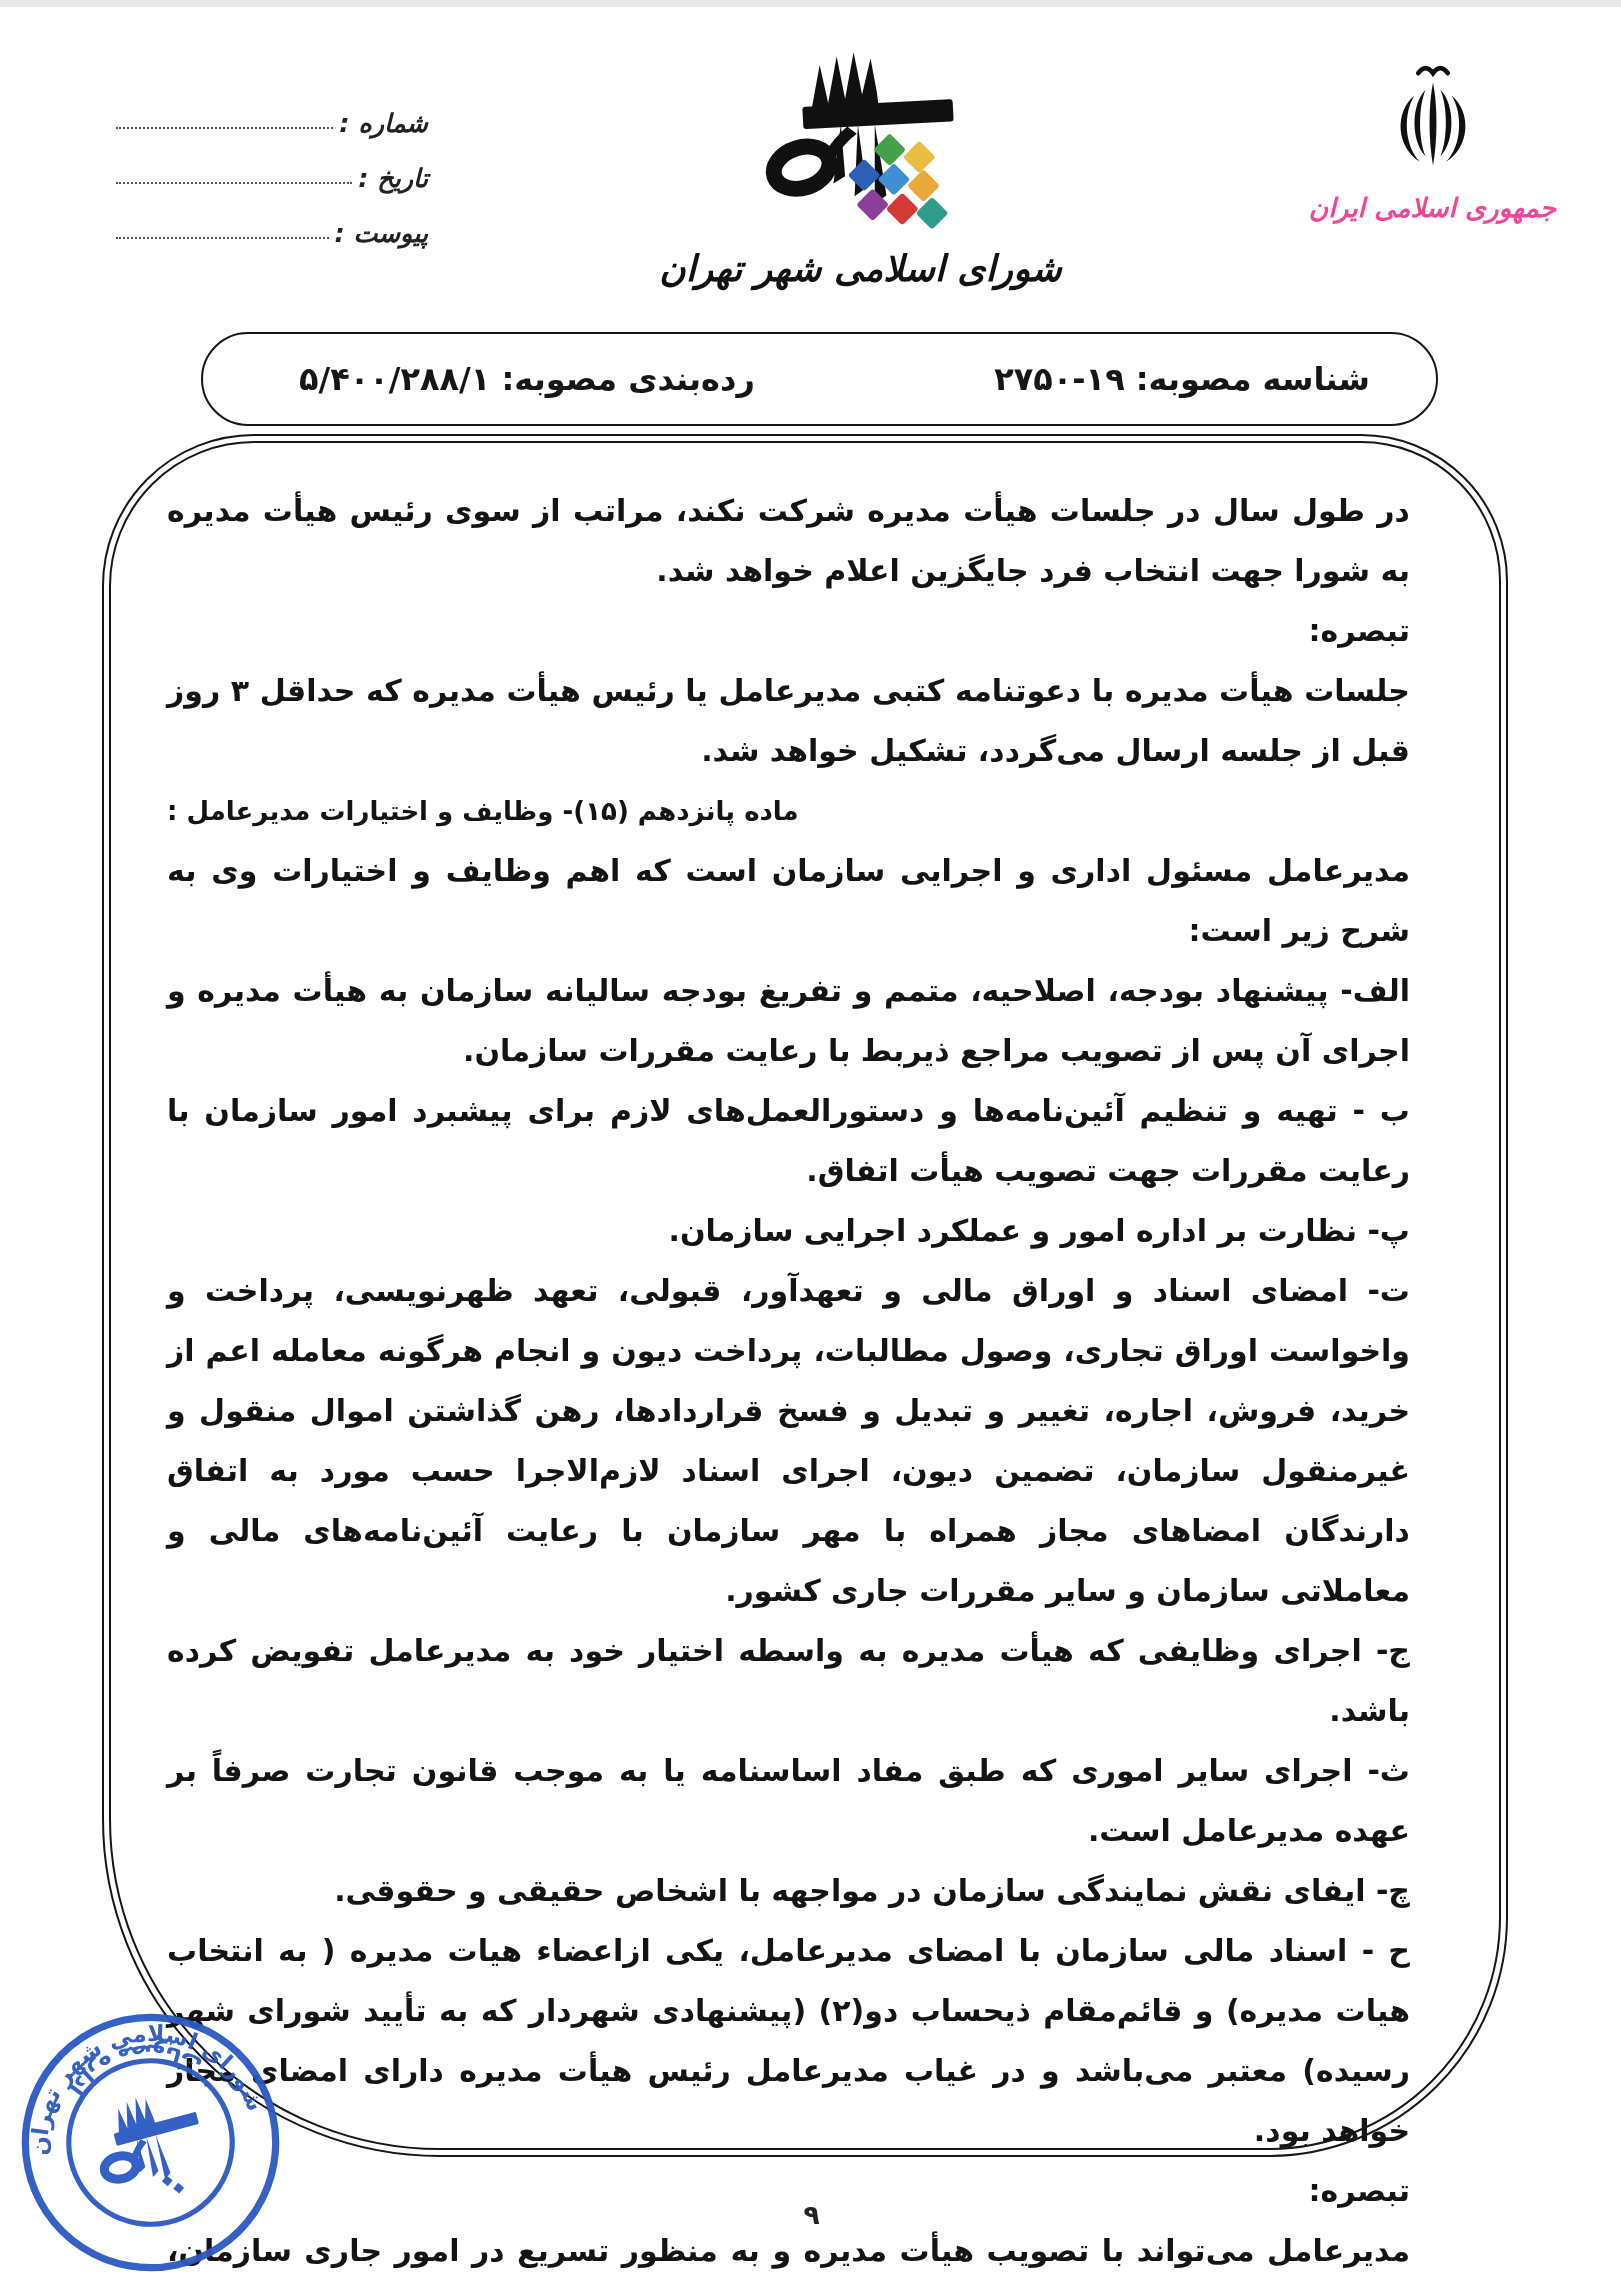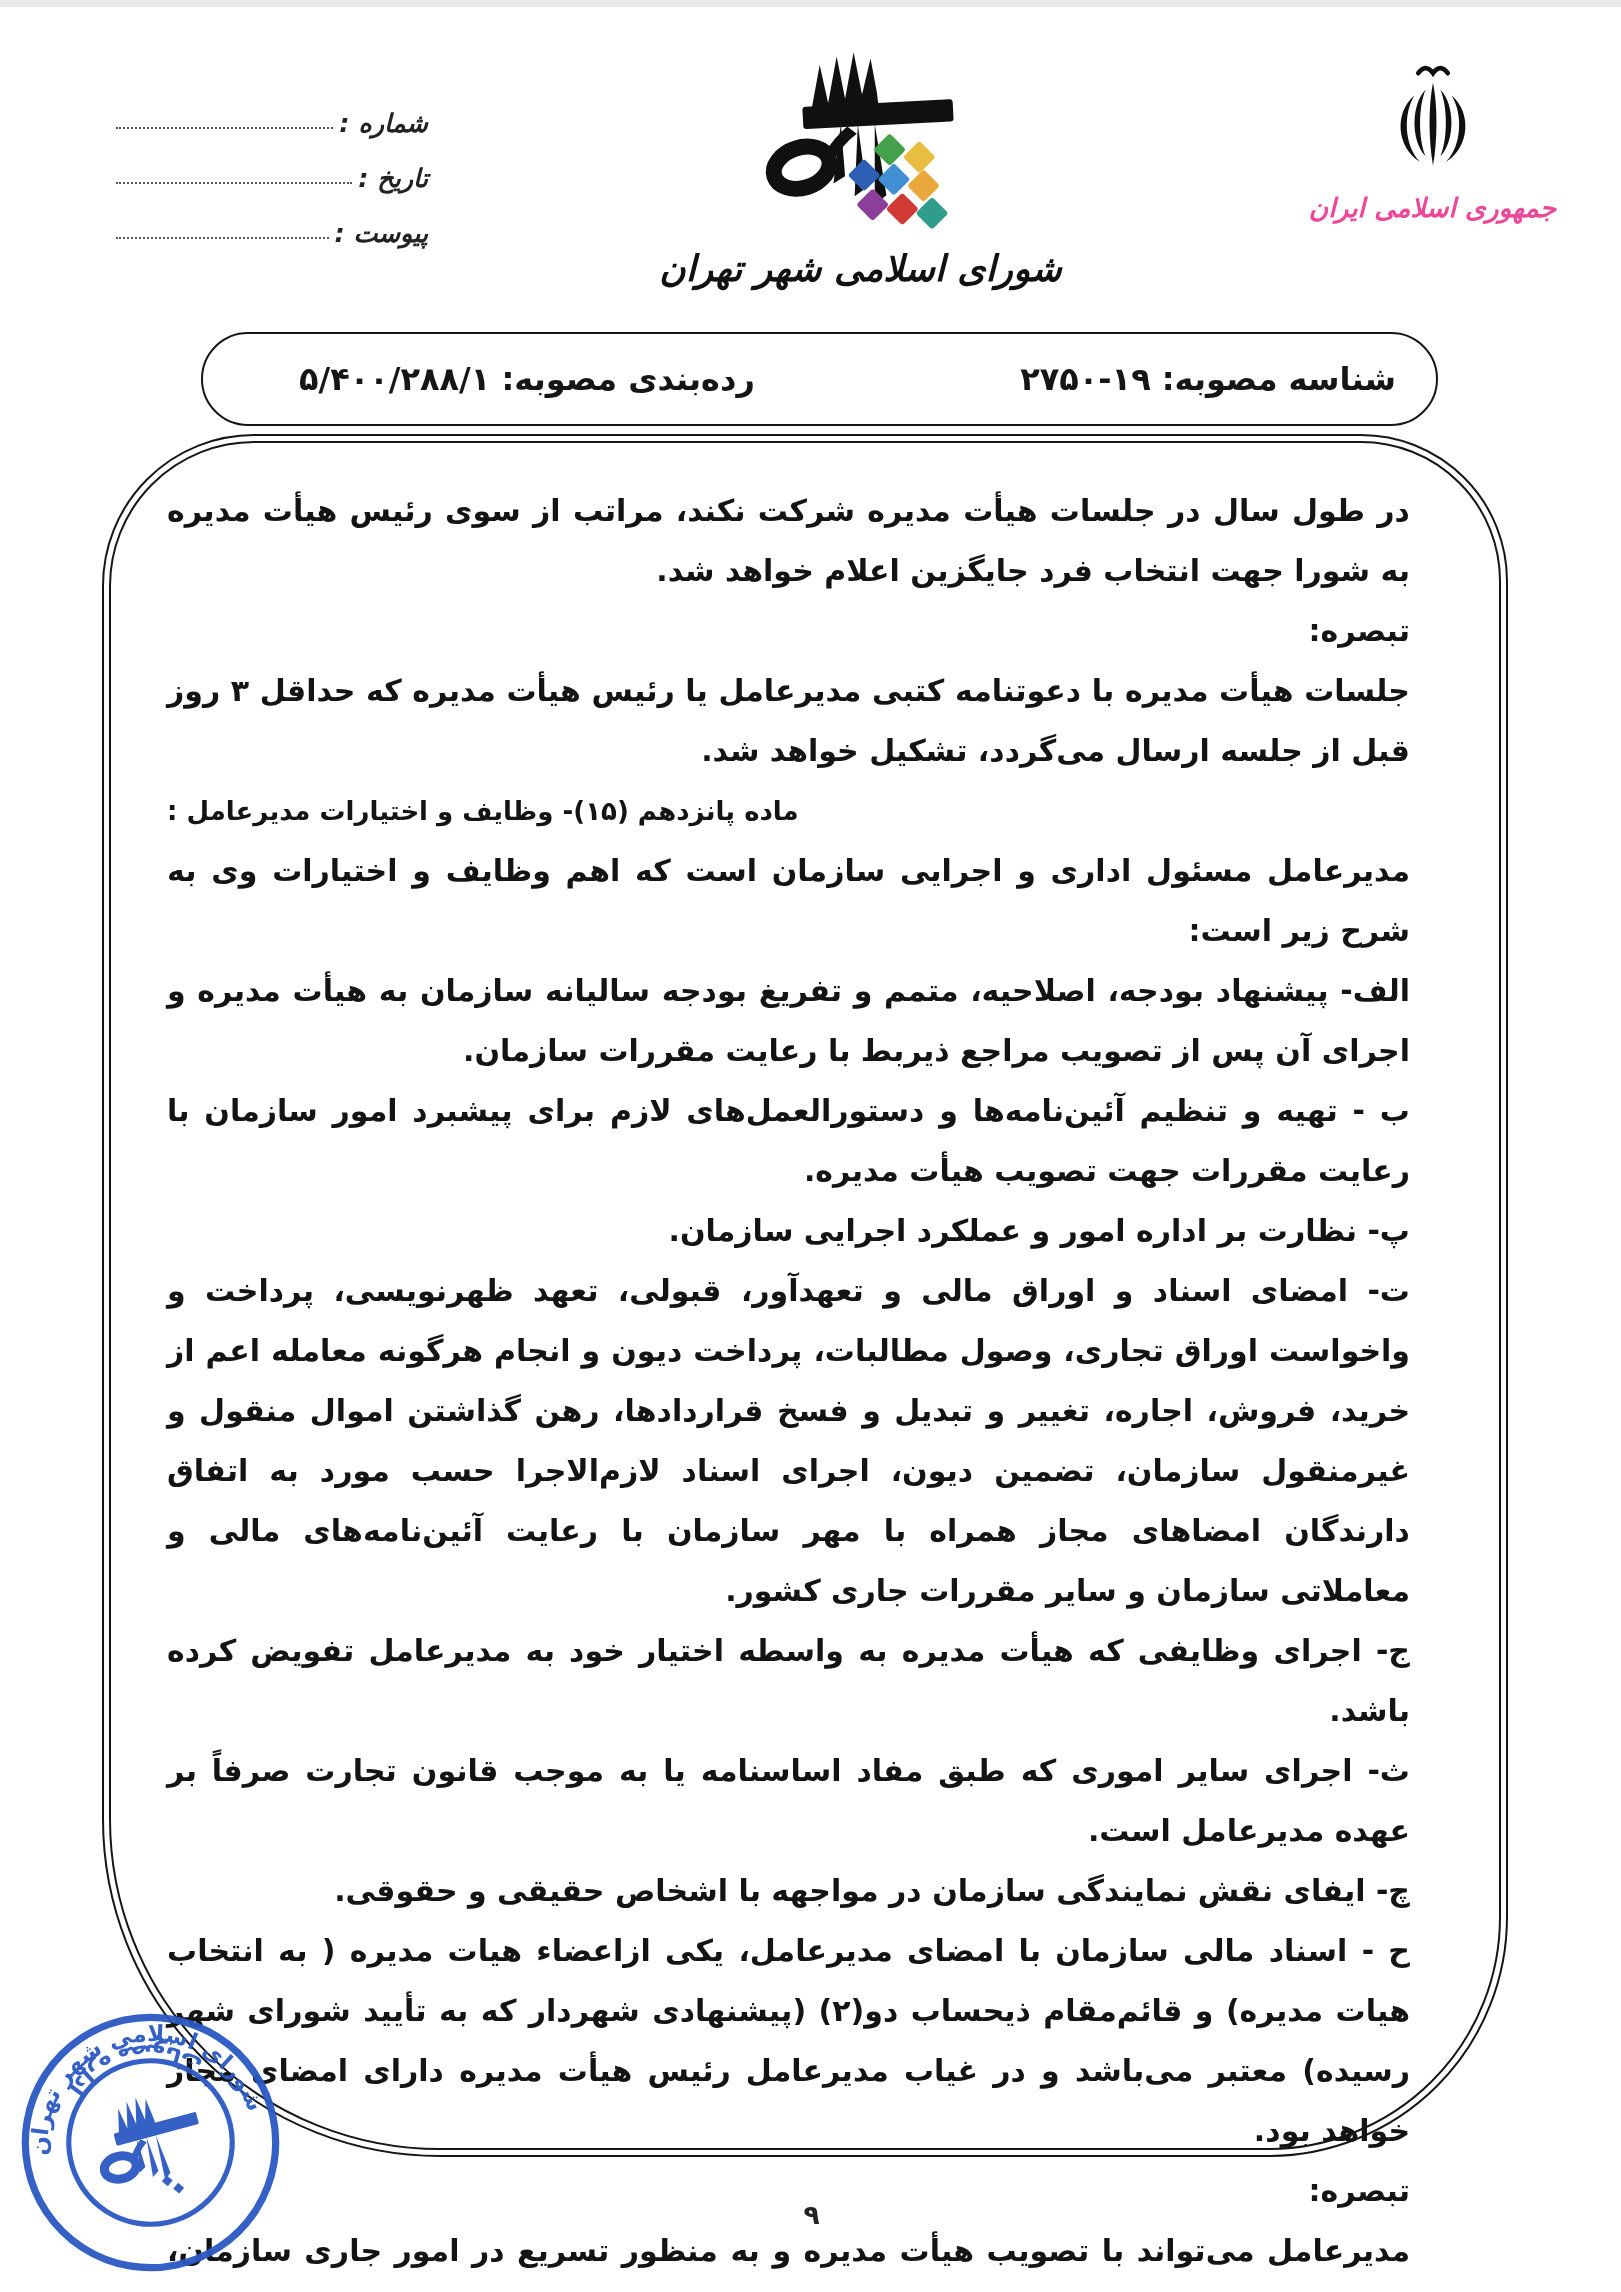--- a/index.html
+++ b/index.html
@@ -19,21 +19,21 @@
   
   .emblem{position:absolute;left:1304px;top:57px;width:257px;text-align:center;}
   .emblem-caption{font-size:26.5px;font-weight:bold;font-style:italic;margin-top:3.9px;color:#ec4899;}
   
   .band{
     position:absolute;left:201px;top:325px;width:1237px;height:94px;box-sizing:border-box;
     border:2.9px solid #161616;border-radius:53px;
     display:flex;align-items:center;justify-content:space-between;direction:rtl;
     font-size:32px;font-weight:bold;
   }
-  .band .id{padding-right:40px;white-space:nowrap;}
+  .band .id{padding-right:66px;white-space:nowrap;}
   .band .cls{padding-left:96px;white-space:nowrap;}
   
   .main-box{
     position:absolute;left:102px;top:427px;width:1406px;height:1723px;box-sizing:border-box;
     border:2.9px solid #161616;border-radius:152px 147px 240px 338px;
   }
   .main-box::before{
     content:"";position:absolute;inset:4.9px;border:2.9px solid #161616;
     border-radius:145px 140px 233px 331px;pointer-events:none;
   }
@@ -115,21 +115,21 @@
   </div>
 
   <div class="main-box">
     <div class="doc-text">
       <p class="blk"><span>در طول سال در جلسات هیأت مدیره شرکت نکند، مراتب از سوی رئیس هیأت مدیره به شورا جهت انتخاب فرد جایگزین اعلام خواهد شد.</span></p>
       <p class="blk h-minor"><span>تبصره:</span></p>
       <p class="blk"><span>جلسات هیأت مدیره با دعوتنامه کتبی مدیرعامل یا رئیس هیأت مدیره که حداقل ۳ روز قبل از جلسه ارسال می‌گردد، تشکیل خواهد شد.</span></p>
       <p class="blk h-major"><span>ماده پانزدهم (۱۵)- وظایف و اختیارات مدیرعامل :</span></p>
       <p class="blk"><span>مدیرعامل مسئول اداری و اجرایی سازمان است که اهم وظایف و اختیارات وی به شرح زیر است:</span></p>
       <p class="blk"><span class="mk">الف-</span> <span>پیشنهاد بودجه، اصلاحیه، متمم و تفریغ بودجه سالیانه سازمان به هیأت مدیره و اجرای آن پس از تصویب مراجع ذیربط با رعایت مقررات سازمان.</span></p>
-      <p class="blk"><span class="mk">ب -</span> <span>تهیه و تنظیم آئین‌نامه‌ها و دستورالعمل‌های لازم برای پیشبرد امور سازمان با رعایت مقررات جهت تصویب هیأت مدیره.</span></p>
+      <p class="blk"><span class="mk">ب -</span> <span>تهیه و تنظیم آئین‌نامه‌ها و دستورالعمل‌های لازم برای پیشبرد امور سازمان با رعایت مقررات جهت تصویب هیأت اتفاق.</span></p>
       <p class="blk"><span class="mk">پ-</span> <span>نظارت بر اداره امور و عملکرد اجرایی سازمان.</span></p>
       <p class="blk"><span class="mk">ت-</span> <span>امضای اسناد و اوراق مالی و تعهدآور، قبولی، تعهد ظهرنویسی، پرداخت و واخواست اوراق تجاری، وصول مطالبات، پرداخت دیون و انجام هرگونه معامله اعم از خرید، فروش، اجاره، تغییر و تبدیل و فسخ قراردادها، رهن گذاشتن اموال منقول و غیرمنقول سازمان، تضمین دیون، اجرای اسناد لازم‌الاجرا حسب مورد به اتفاق دارندگان امضاهای مجاز همراه با مهر سازمان با رعایت آئین‌نامه‌های مالی و معاملاتی سازمان و سایر مقررات جاری کشور.</span></p>
       <p class="blk"><span class="mk">ج-</span> <span>اجرای وظایفی که هیأت مدیره به واسطه اختیار خود به مدیرعامل تفویض کرده باشد.</span></p>
       <p class="blk"><span class="mk">ث-</span> <span>اجرای سایر اموری که طبق مفاد اساسنامه یا به موجب قانون تجارت صرفاً بر عهده مدیرعامل است.</span></p>
       <p class="blk"><span class="mk">چ-</span> <span>ایفای نقش نمایندگی سازمان در مواجهه با اشخاص حقیقی و حقوقی.</span></p>
       <p class="blk"><span class="mk">ح -</span> <span>اسناد مالی سازمان با امضای مدیرعامل، یکی ازاعضاء هیات مدیره ( به انتخاب هیات مدیره) و قائم‌مقام ذیحساب دو(۲) (پیشنهادی شهردار که به تأیید شورای شهر رسیده) معتبر می‌باشد و در غیاب مدیرعامل رئیس هیأت مدیره دارای امضای مجاز خواهد بود.</span></p>
       <p class="blk h-minor"><span>تبصره:</span></p>
       <p class="blk"><span>مدیرعامل می‌تواند با تصویب هیأت مدیره و به منظور تسریع در امور جاری سازمان، بخشی از اختیارات خود را به مدیران سازمان تفویض نماید. این تفویض اختیار موجب سلب مسئولیت‌های وی نمی‌گردد.</span></p>
     </div>
   </div>

